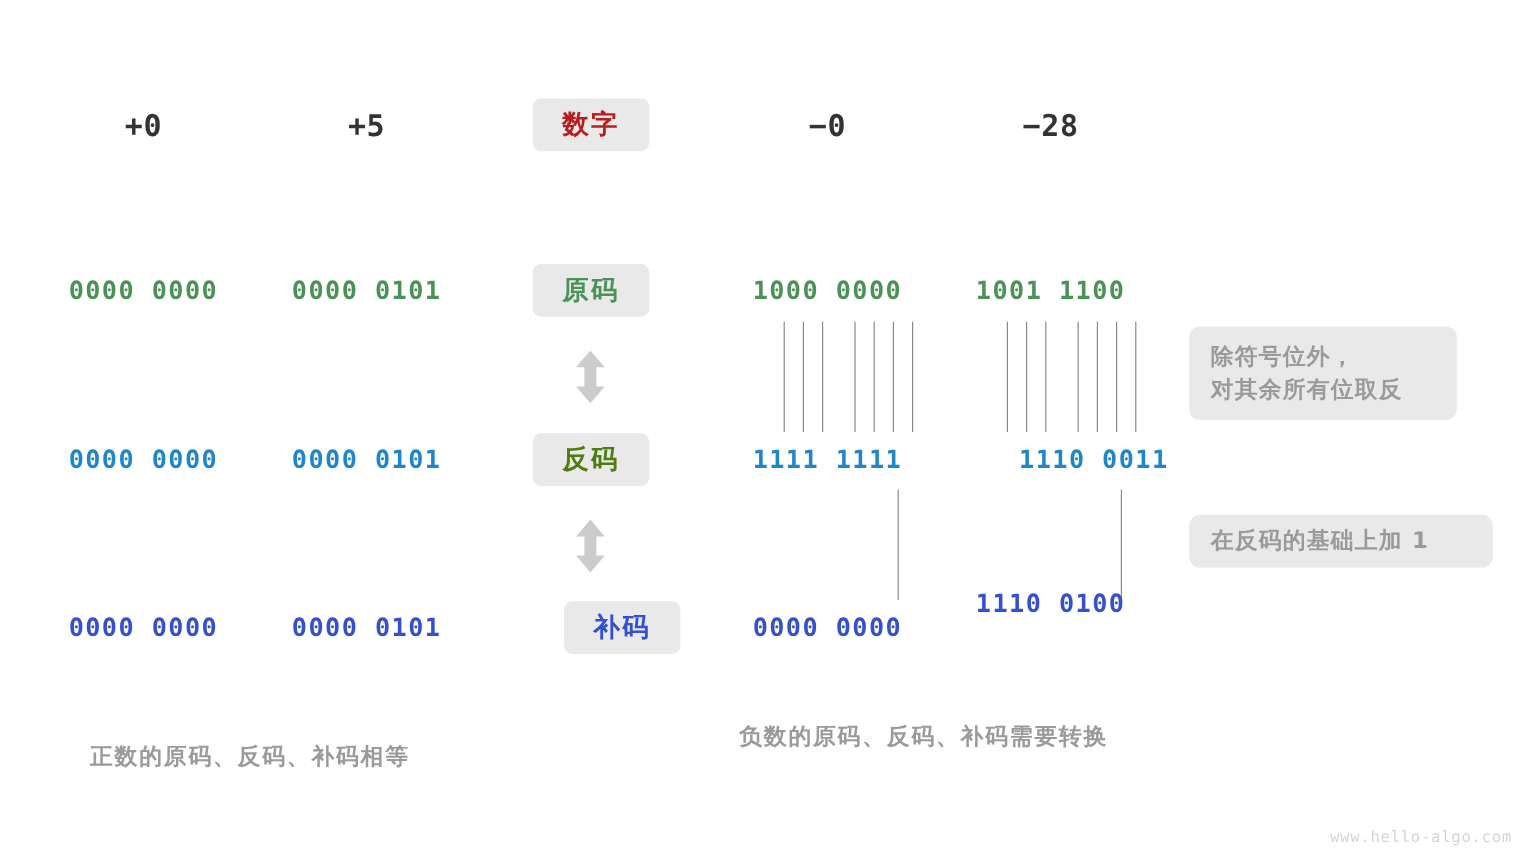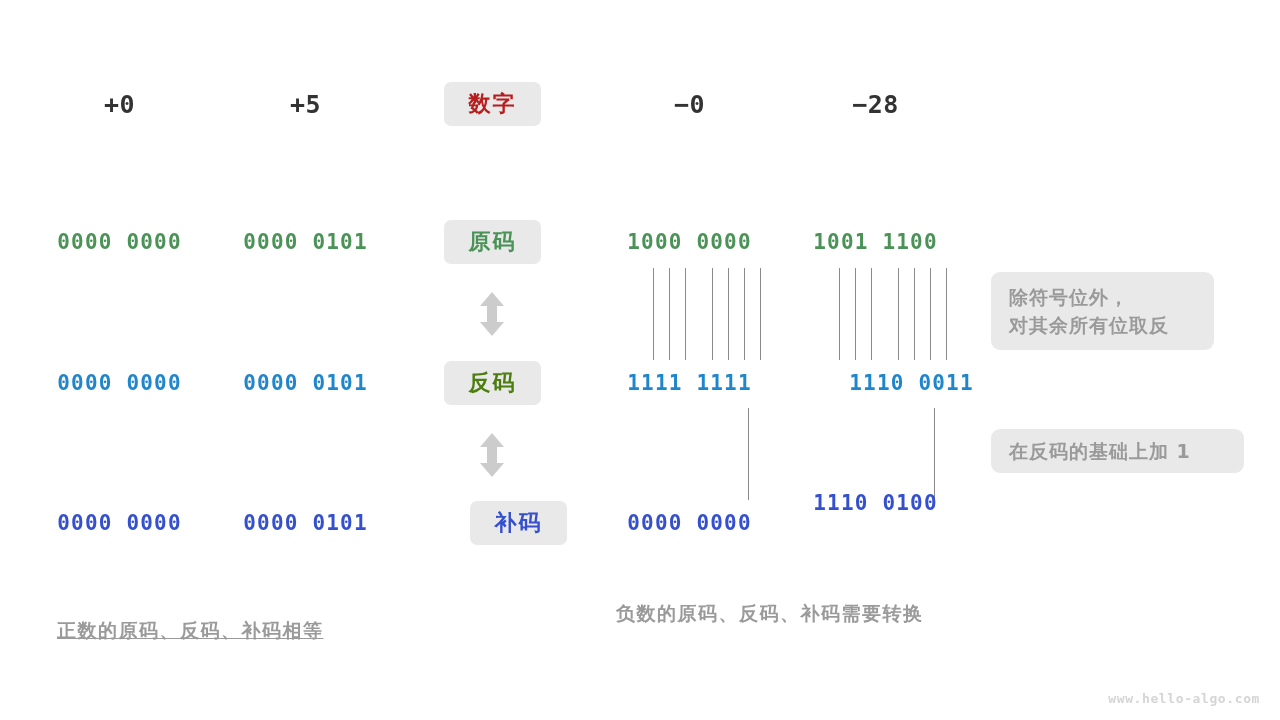--- a/index.html
+++ b/index.html
@@ -99,21 +99,20 @@
 
   
   .watermark {
     position: absolute;
     right: 20px;
     bottom: 14px;
     color: #d5d5d5;
     font-family: "DejaVu Sans Mono", "Liberation Mono", monospace;
     font-size: 13px;
     letter-spacing: 0.6px;
-    font-weight: bold;
   }
 
   
   .arrow {
     position: absolute;
     width: 26px;
     height: 44px;
   }
   .arrow svg { display: block; }
 
@@ -202,19 +201,19 @@
   <div class="cell bits indigo" style="left:52px; top:506px; width:135px; height:34px;">0000 0000</div>
 
   <div class="cell bits indigo" style="left:238px; top:506px; width:135px; height:34px;">0000 0101</div>
 
   <div class="pill indigo" style="left:444px; top:501px; width:97px; height:44px;margin-left:26px;">补码</div>
 
   <div class="cell bits indigo" style="left:622px; top:506px; width:135px; height:34px;">0000 0000</div>
 
   <div class="cell bits indigo" style="left:808px; top:486px; width:135px; height:34px;">1110 0100</div>
 
-  <div class="caption" style="left:57px; top:618px;text-decoration:underline;">正数的原码、反码、补码相等</div>
+  <div class="caption" style="left:75px; top:618px;">正数的原码、反码、补码相等</div>
 
   <div class="caption" style="left:616px; top:601px;">负数的原码、反码、补码需要转换</div>
 
   <div class="watermark">www.hello-algo.com</div>
 
 </div>
 
 </body></html>

